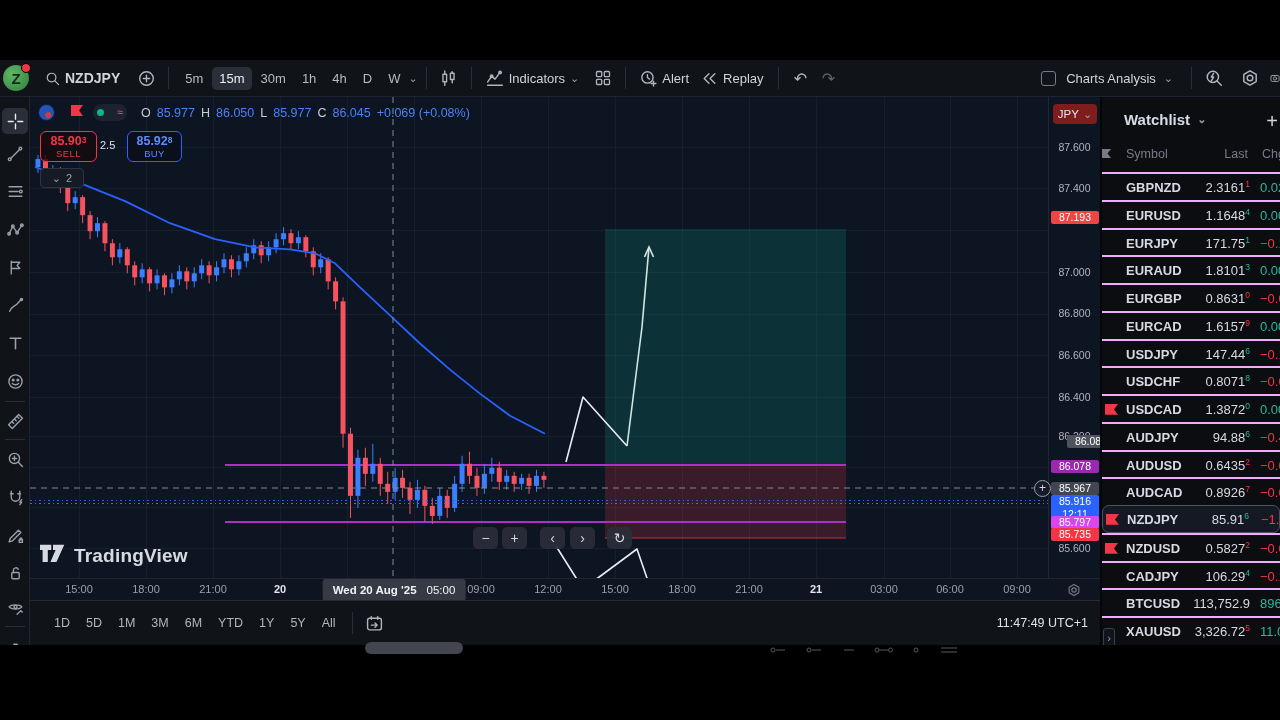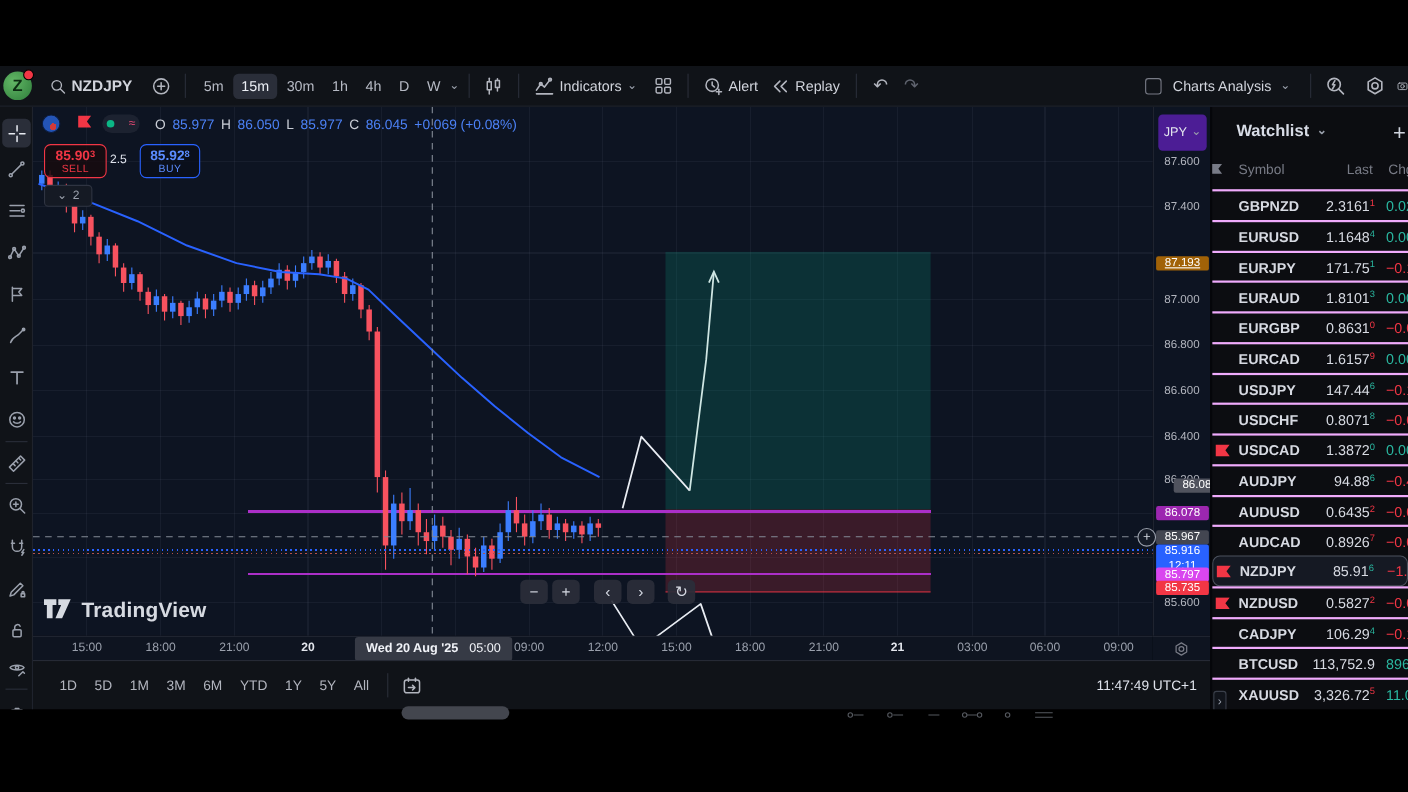--- a/index.html
+++ b/index.html
@@ -51,21 +51,21 @@
   #spread{position:absolute;left:100px;top:139px;width:24px;text-align:left;color:#dfe3ec;font-size:11px;z-index:12}
   #collapse{position:absolute;left:40px;top:168px;width:44px;height:20px;border:1px solid #2f3442;background:#151a24;border-radius:4px;color:#9aa0ac;font-size:11px;display:flex;align-items:center;justify-content:center;gap:5px;z-index:12}
 
   
   .navb{position:absolute;top:527px;width:25px;height:22px;background:rgba(42,46,57,.92);border-radius:5px;color:#d4d8e1;font-size:14px;display:flex;align-items:center;justify-content:center;z-index:12}
 
   
   #price-axis{position:absolute;left:1048px;top:97px;width:52px;height:481px;background:#0d1422;border-left:1px solid #222632;z-index:15;overflow:hidden}
   .tick{position:absolute;left:0;width:100%;text-align:center;color:#b2b5be;font-size:10.5px}
   .plabel{position:absolute;left:2px;width:48px;border-radius:2px;text-align:center;color:#fff;font-size:10.5px;line-height:13px}
-  #jpy-btn{position:absolute;left:4px;top:7px;width:44px;height:33px;background:#4c1d95;border-radius:4px;color:#e4e7ee;font-size:11.5px;display:flex;align-items:center;justify-content:center;gap:4px}
+  #jpy-btn{position:absolute;left:4px;top:7px;width:44px;height:20px;background:#7f1d1d;border-radius:4px;color:#e4e7ee;font-size:11.5px;display:flex;align-items:center;justify-content:center;gap:4px}
   #cross-plus{position:absolute;left:1034px;top:480px;width:17px;height:17px;border-radius:50%;border:1px solid #9aa0ac;background:#151b27;color:#d4d8e1;font-size:12px;line-height:15px;text-align:center;z-index:16}
 
   
   #time-axis{position:absolute;left:30px;top:578px;width:1018px;height:22px;background:#0e1420;border-top:1px solid #222632;z-index:15}
   .tlabel{position:absolute;top:4px;transform:translateX(-50%);color:#9aa0ac;font-size:11px}
   .tlabel.bold{color:#e2e5ec;font-weight:bold}
   #t-tooltip{position:absolute;top:0;height:22px;background:#363a45;border-radius:3px;color:#f1f3f8;font-size:11.5px;display:flex;align-items:center;gap:10px;padding:0 10px;transform:translateX(-50%);white-space:nowrap}
   #axis-corner{position:absolute;left:1048px;top:578px;width:52px;height:22px;background:#0e1420;border-top:1px solid #222632;z-index:15;display:flex;align-items:center;justify-content:center}
 
   
@@ -563,21 +563,21 @@
       <span class="chev">⌄</span>
     </div>
   <div class="tick" style="top: 44px;">87.600</div>
       <div class="tick" style="top: 85px;">87.400</div>
       <div class="tick" style="top: 169px;">87.000</div>
       <div class="tick" style="top: 210px;">86.800</div>
       <div class="tick" style="top: 252px;">86.600</div>
       <div class="tick" style="top: 294px;">86.400</div>
       <div class="tick" style="top: 333px;">86.200</div>
       <div class="tick" style="top: 445px;">85.600</div>
-      <div class="plabel" style="top: 136px; background: #a16207; text-decoration: underline;">87.193</div>
+      <div class="plabel" style="top: 114px; background: #ef4444;">87.193</div>
       <div class="plabel" style="top: 338px; background: rgb(80, 83, 94); margin-left: 16px;">86.089</div>
       <div class="plabel" style="top: 363px; background: rgb(156, 39, 176);">86.078</div>
       <div class="plabel" style="top: 385px; background: rgb(67, 70, 81);">85.967</div>
       <div class="plabel" style="top: 398px; background: rgb(41, 98, 255);">85.916<div style="font-size: 10.5px;">12:11</div></div>
       <div class="plabel" style="top: 419px; background: #d946ef;">85.797</div>
       <div class="plabel" style="top: 431px; background: rgb(242, 54, 69);">85.735</div>
     </div>
   <div id="cross-plus"><span>+</span></div>
 
   <div id="time-axis">

